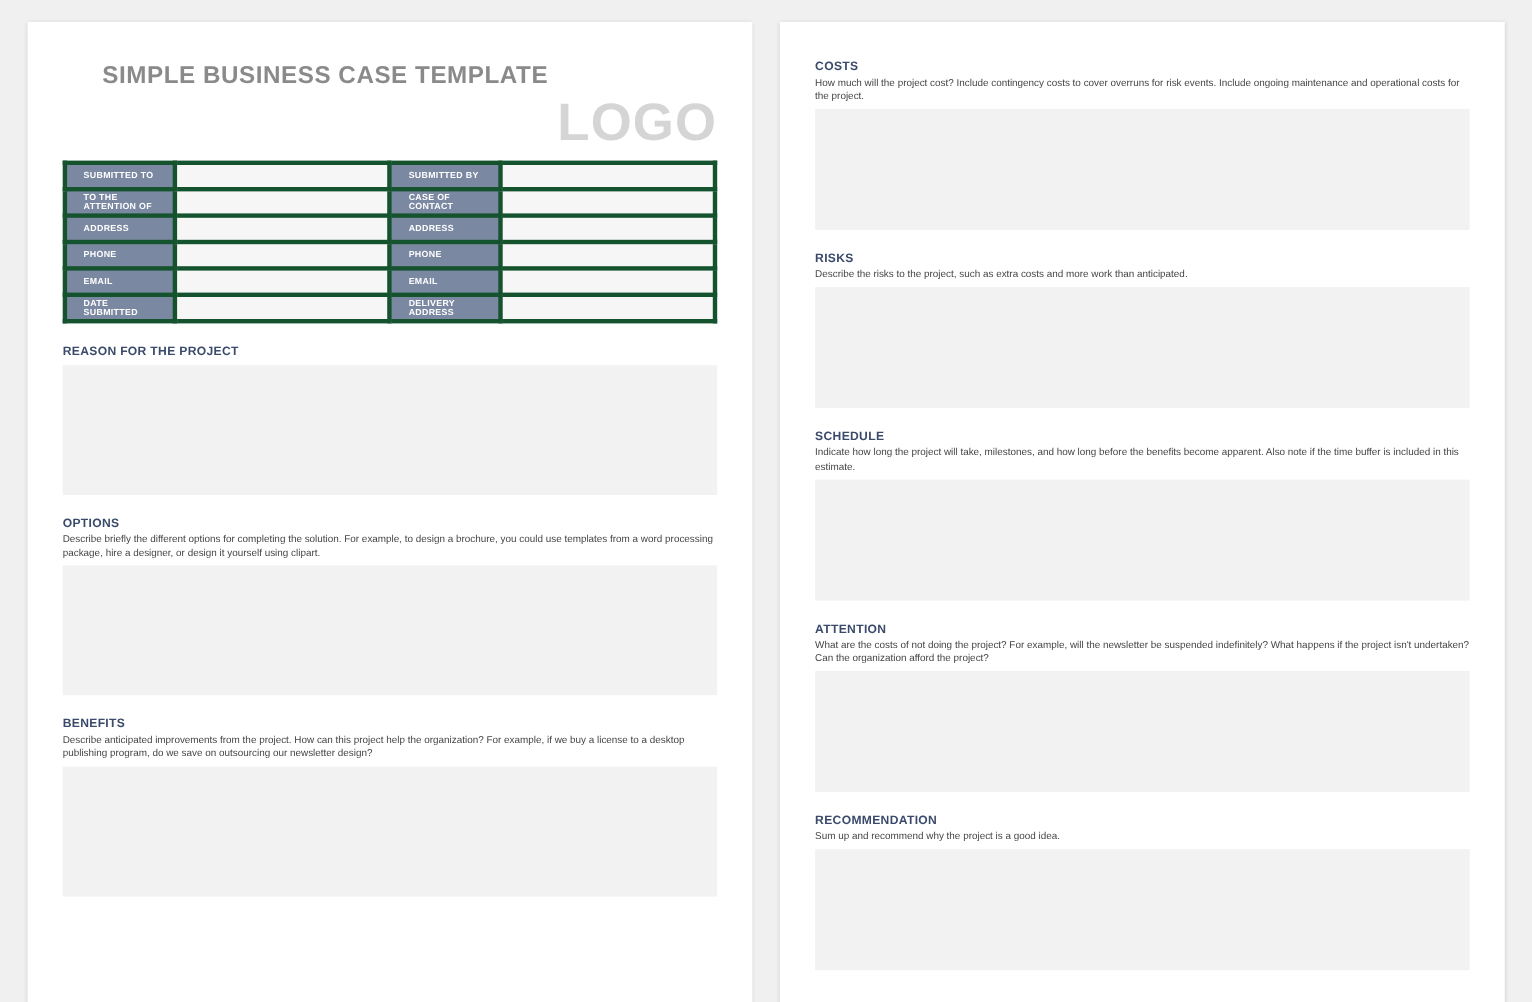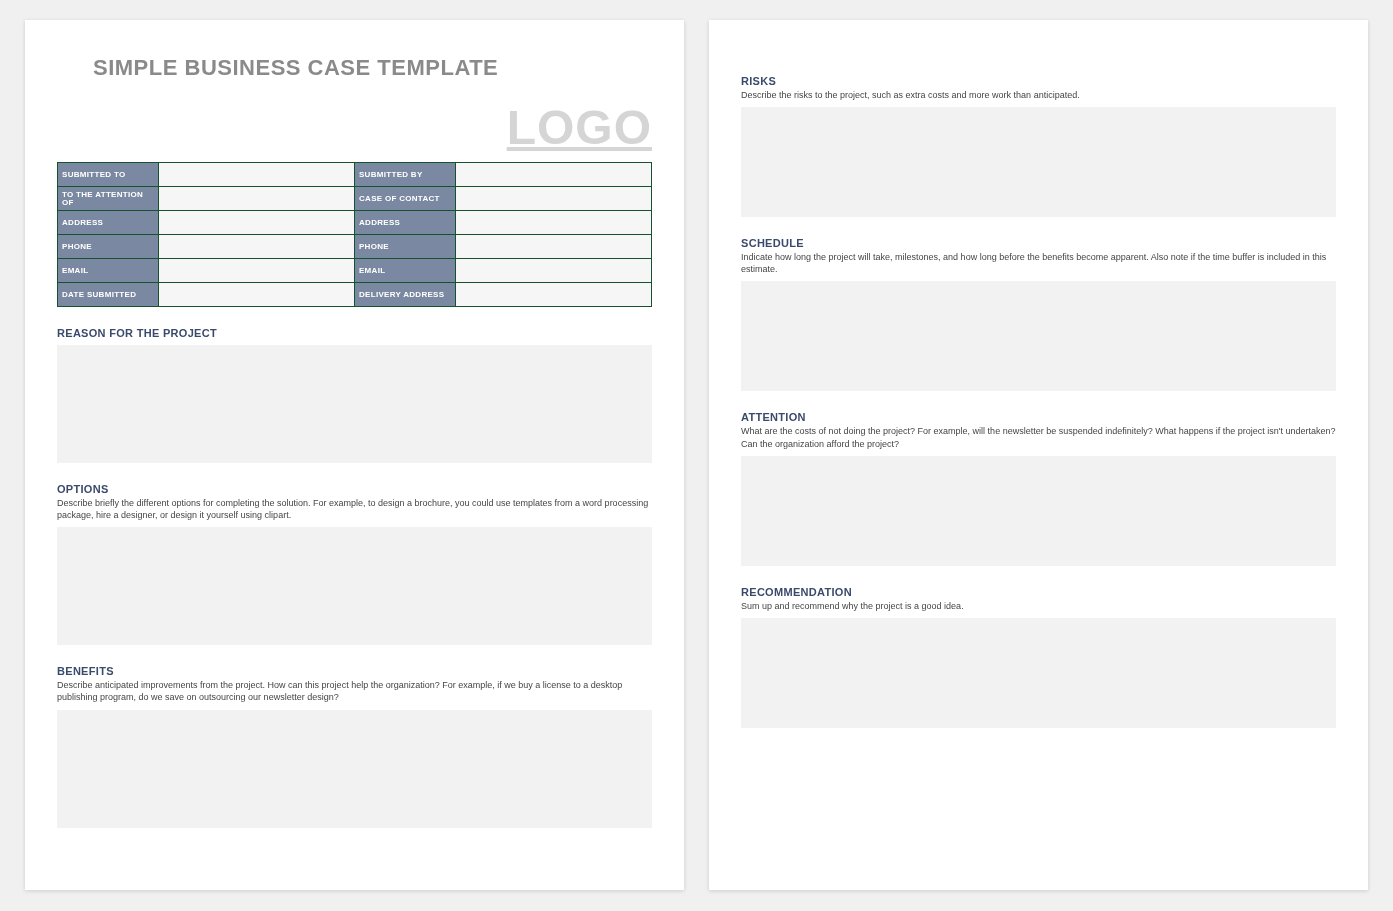--- a/index.html
+++ b/index.html
@@ -25,34 +25,33 @@
     letter-spacing: 0.5px;
     color: #8a8a8a;
     margin-left: 36px;
   }
   .logo {
     text-align: right;
     font-size: 48px;
     font-weight: 900;
     color: #d5d5d5;
     letter-spacing: 1px;
-    margin-top: 23px;
+    margin-top: 7px;
     margin-bottom: 10px;
     line-height: 1;
-    text-decoration: underline;
   }
   table.info {
     width: 100%;
     border-collapse: collapse;
     table-layout: fixed;
   }
   table.info td {
-    border: 1px solid #14532d;
+    border: 4px solid #14532d;
     height: 24px;
-    padding: 0 4px;
+    padding: 0 15px;
     font-size: 8px;
     line-height: 1;
   }
   table.info td.label {
     background: #7b88a1;
     color: #fff;
     font-weight: bold;
     letter-spacing: 0.3px;
     width: 17%;
   }
@@ -141,20 +140,25 @@
   </div>
 
   <div class="section">
     <div class="section-h">BENEFITS</div>
     <div class="section-d">Describe anticipated improvements from the project. How can this project help the organization? For example, if we buy a license to a desktop publishing program, do we save on outsourcing our newsletter design?</div>
     <div class="box box-tall"></div>
   </div>
 </div>
 
 <div class="page">
+  <div class="section" style="margin-top:0">
+    <div class="section-h">COSTS</div>
+    <div class="section-d">How much will the project cost? Include contingency costs to cover overruns for risk events. Include ongoing maintenance and operational costs for the project.</div>
+    <div class="box box-med"></div>
+  </div>
 
   <div class="section">
     <div class="section-h">RISKS</div>
     <div class="section-d">Describe the risks to the project, such as extra costs and more work than anticipated.</div>
     <div class="box box-med"></div>
   </div>
 
   <div class="section">
     <div class="section-h">SCHEDULE</div>
     <div class="section-d">Indicate how long the project will take, milestones, and how long before the benefits become apparent. Also note if the time buffer is included in this estimate.</div>

